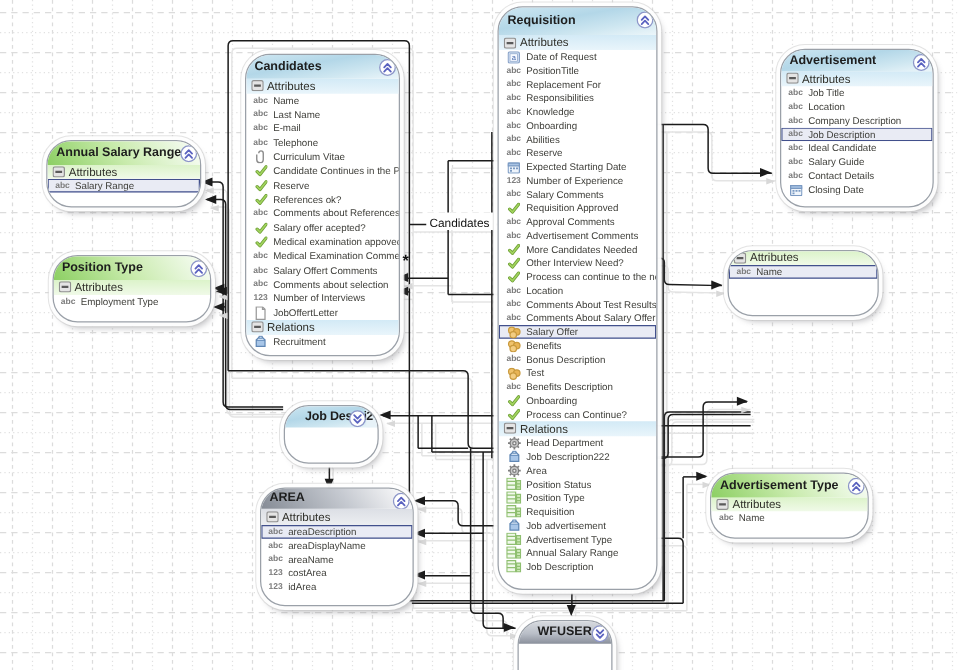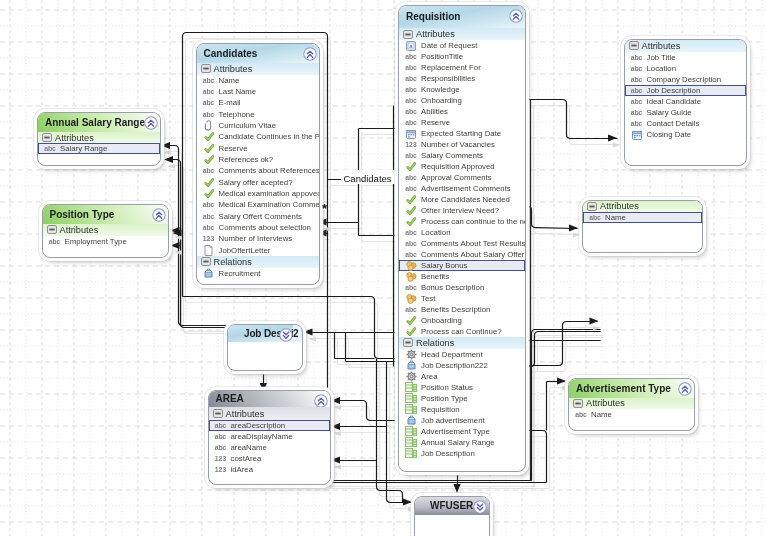--- a/index.html
+++ b/index.html
@@ -1,17 +1,17 @@
 <!DOCTYPE html>
 <html><head><meta charset="utf-8"><style>
 html,body{margin:0;padding:0}
 #canvas{position:relative;width:766px;height:536px;background:#ffffff;overflow:hidden;
   font-family:"Liberation Sans",sans-serif}
 #lines{position:absolute;left:0;top:0}
-.box{position:absolute;background:#fff;border:1px solid #9aa0a8;border-radius:8px;
+.box{position:absolute;background:#fff;border:1px solid #9aa0a8;border-radius:20px;
   box-shadow:0 0 0 3px rgba(255,255,255,0.95),0 0 0 3.8px rgba(200,200,200,0.5),3px 4px 5px rgba(110,110,118,0.45);
   overflow:hidden;z-index:2}
 .title{position:relative;font-weight:bold;font-size:10px;color:#1d1d1d;padding-left:7px;
   white-space:nowrap;overflow:hidden}
 .title.blue{background:linear-gradient(170deg,#cde6f1 0%,#b3d7e8 40%,#cfe7f1 72%,#ecf6fa 100%)}
 .title.green{background:linear-gradient(55deg,#8ccf63 0%,#c9ebad 48%,#f3fbee 92%)}
 .title.gray{background:linear-gradient(55deg,#858b95 0%,#c6cad1 55%,#fbfbfc 95%)}
 .title.gray2{background:linear-gradient(180deg,#d8dbe0 0%,#b9bec7 55%,#8a909b 100%);padding-left:15px}
 .strip{display:flex;align-items:center;gap:3px;font-size:9.2px;color:#30302a;padding-left:4px}
 .strip.blue{background:linear-gradient(180deg,#d3eaf6,#e9f5fb)}
@@ -410,21 +410,21 @@
             <rect x="2" y="5" width="1.6" height="1.4" fill="#7a99c2"></rect>
             <rect x="4.4" y="5" width="1.6" height="1.4" fill="#7a99c2"></rect>
             <rect x="6.8" y="5" width="1.6" height="1.4" fill="#7a99c2"></rect>
             <rect x="2" y="7" width="1.6" height="1.4" fill="#7a99c2"></rect>
           </svg>
         </span>
         <span class="rt">Expected Starting Date</span>
       </div>
       <div class="row" style="height:11.0px">
         <span class="ic t123">123</span>
-        <span class="rt">Number of Vacancies</span>
+        <span class="rt">Number of Experience</span>
       </div>
       <div class="row" style="height:11.0px">
         <span class="ic tabc">abc</span>
         <span class="rt">Salary Comments</span>
       </div>
       <div class="row" style="height:11.0px">
         <span class="ic">
           <svg width="10" height="9" viewBox="0 0 10 9">
             <path d="M1.7,5.3 L4.0,7.6 L8.9,1.4" fill="none" stroke="#6f9f38" stroke-width="2.6" stroke-linecap="round"></path>
             <path d="M1.7,5.3 L4.0,7.6 L8.9,1.4" fill="none" stroke="#a2d45e" stroke-width="1.3" stroke-linecap="round"></path>
@@ -480,21 +480,21 @@
         <span class="rt">Comments About Salary Offer</span>
       </div>
       <div class="row sel" style="height:11.0px">
         <span class="ic">
           <svg width="11" height="10" viewBox="0 0 11 10">
             <circle cx="3.4" cy="3.2" r="2.6" fill="#f0c36d" stroke="#c99a3e"></circle>
             <circle cx="7.4" cy="4.4" r="2.6" fill="#e8b455" stroke="#c99a3e"></circle>
             <circle cx="4.6" cy="6.8" r="2.6" fill="#f3cd82" stroke="#c99a3e"></circle>
           </svg>
         </span>
-        <span class="rt">Salary Bonus</span>
+        <span class="rt">Salary Offer</span>
       </div>
       <div class="row" style="height:11.0px">
         <span class="ic">
           <svg width="11" height="10" viewBox="0 0 11 10">
             <circle cx="3.4" cy="3.2" r="2.6" fill="#f0c36d" stroke="#c99a3e"></circle>
             <circle cx="7.4" cy="4.4" r="2.6" fill="#e8b455" stroke="#c99a3e"></circle>
             <circle cx="4.6" cy="6.8" r="2.6" fill="#f3cd82" stroke="#c99a3e"></circle>
           </svg>
         </span>
         <span class="rt">Benefits</span>
@@ -713,20 +713,27 @@
           <rect x="2.3" y="3.6" width="5.4" height="1.8" fill="#5a5a5a"></rect>
         </svg>
         <span>Attributes</span>
       </div>
       <div class="row" style="height:11px">
         <span class="ic tabc">abc</span>
         <span class="rt">Employment Type</span>
       </div>
     </div>
 <div class="box blue" style="left:623.5px;top:38.5px;width:121px;height:125px">
+      <div class="title blue" style="height:17px;line-height:17px">Advertisement<svg style="position:absolute;right:2px;top:3px" width="14" height="14" viewBox="0 0 13.5 13.5">
+          <circle cx="6.75" cy="6.75" r="6" fill="#ffffff" stroke="#8d96c9" stroke-width="1"></circle>
+          <g fill="none" stroke="#5b63c0" stroke-width="1.4" stroke-linecap="round" stroke-linejoin="round">
+            <path d="M4.2,6.6 L6.75,4.0 L9.3,6.6"></path>
+            <path d="M4.2,9.9 L6.75,7.3 L9.3,9.9"></path>
+          </g>
+        </svg></div>
       <div class="strip blue" style="height:12px">
         <svg width="10" height="9" viewBox="0 0 10 9" style="flex:0 0 10px">
           <rect x="0.5" y="0.5" width="9" height="8" rx="1.5" fill="#e4e4e4" stroke="#909090"></rect>
           <rect x="2.3" y="3.6" width="5.4" height="1.8" fill="#5a5a5a"></rect>
         </svg>
         <span>Attributes</span>
       </div>
       <div class="row" style="height:11.1px">
         <span class="ic tabc">abc</span>
         <span class="rt">Job Title</span>

